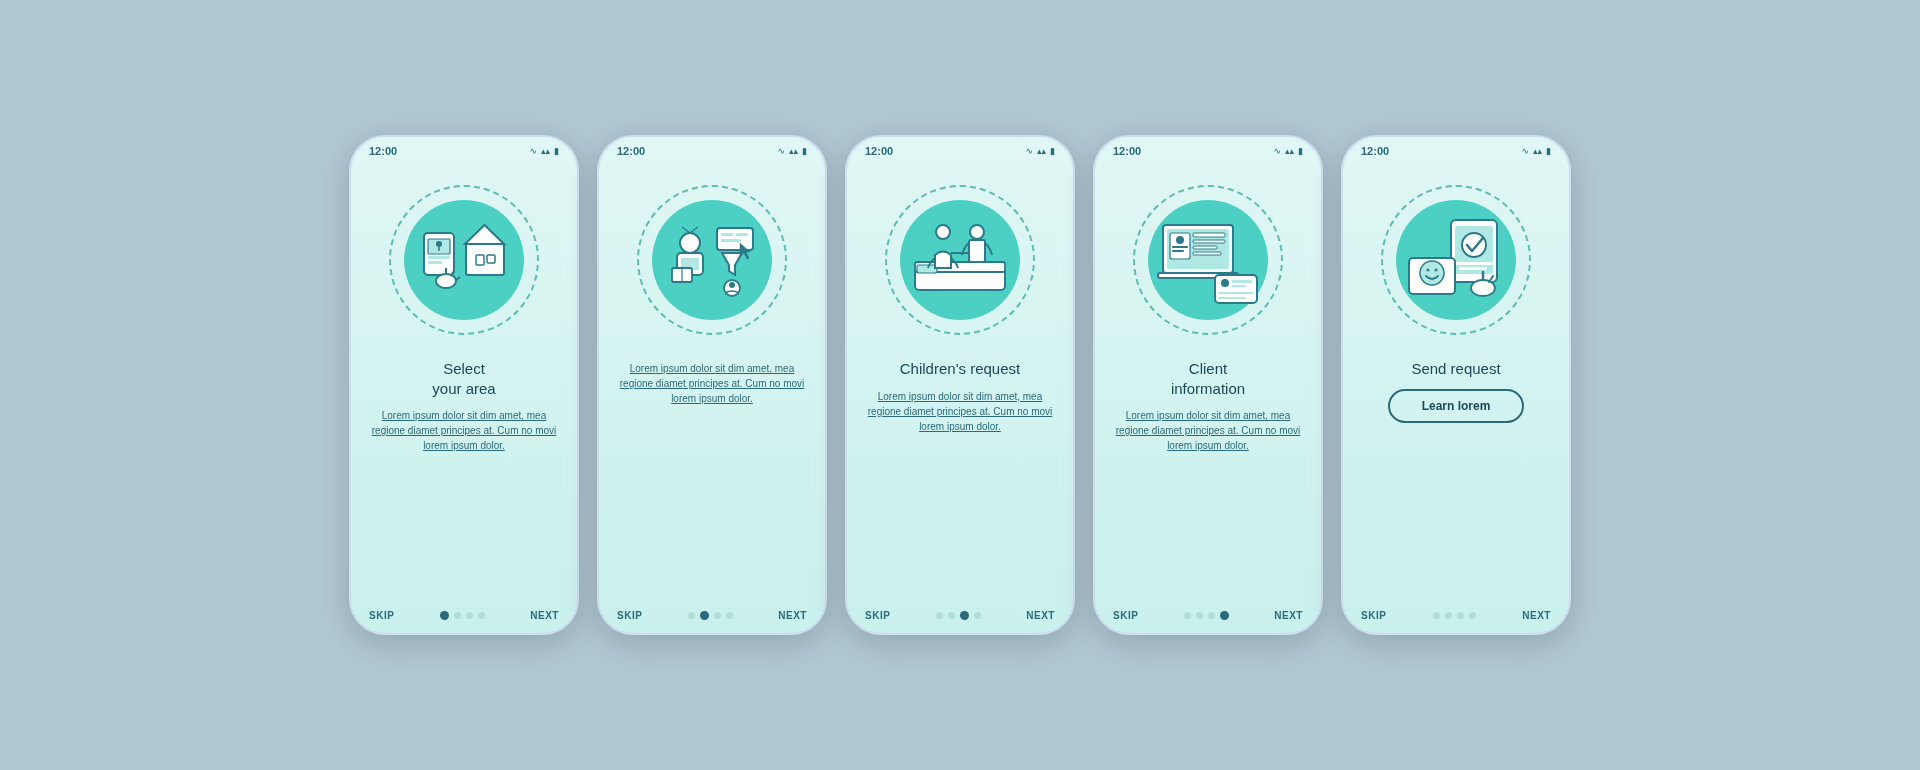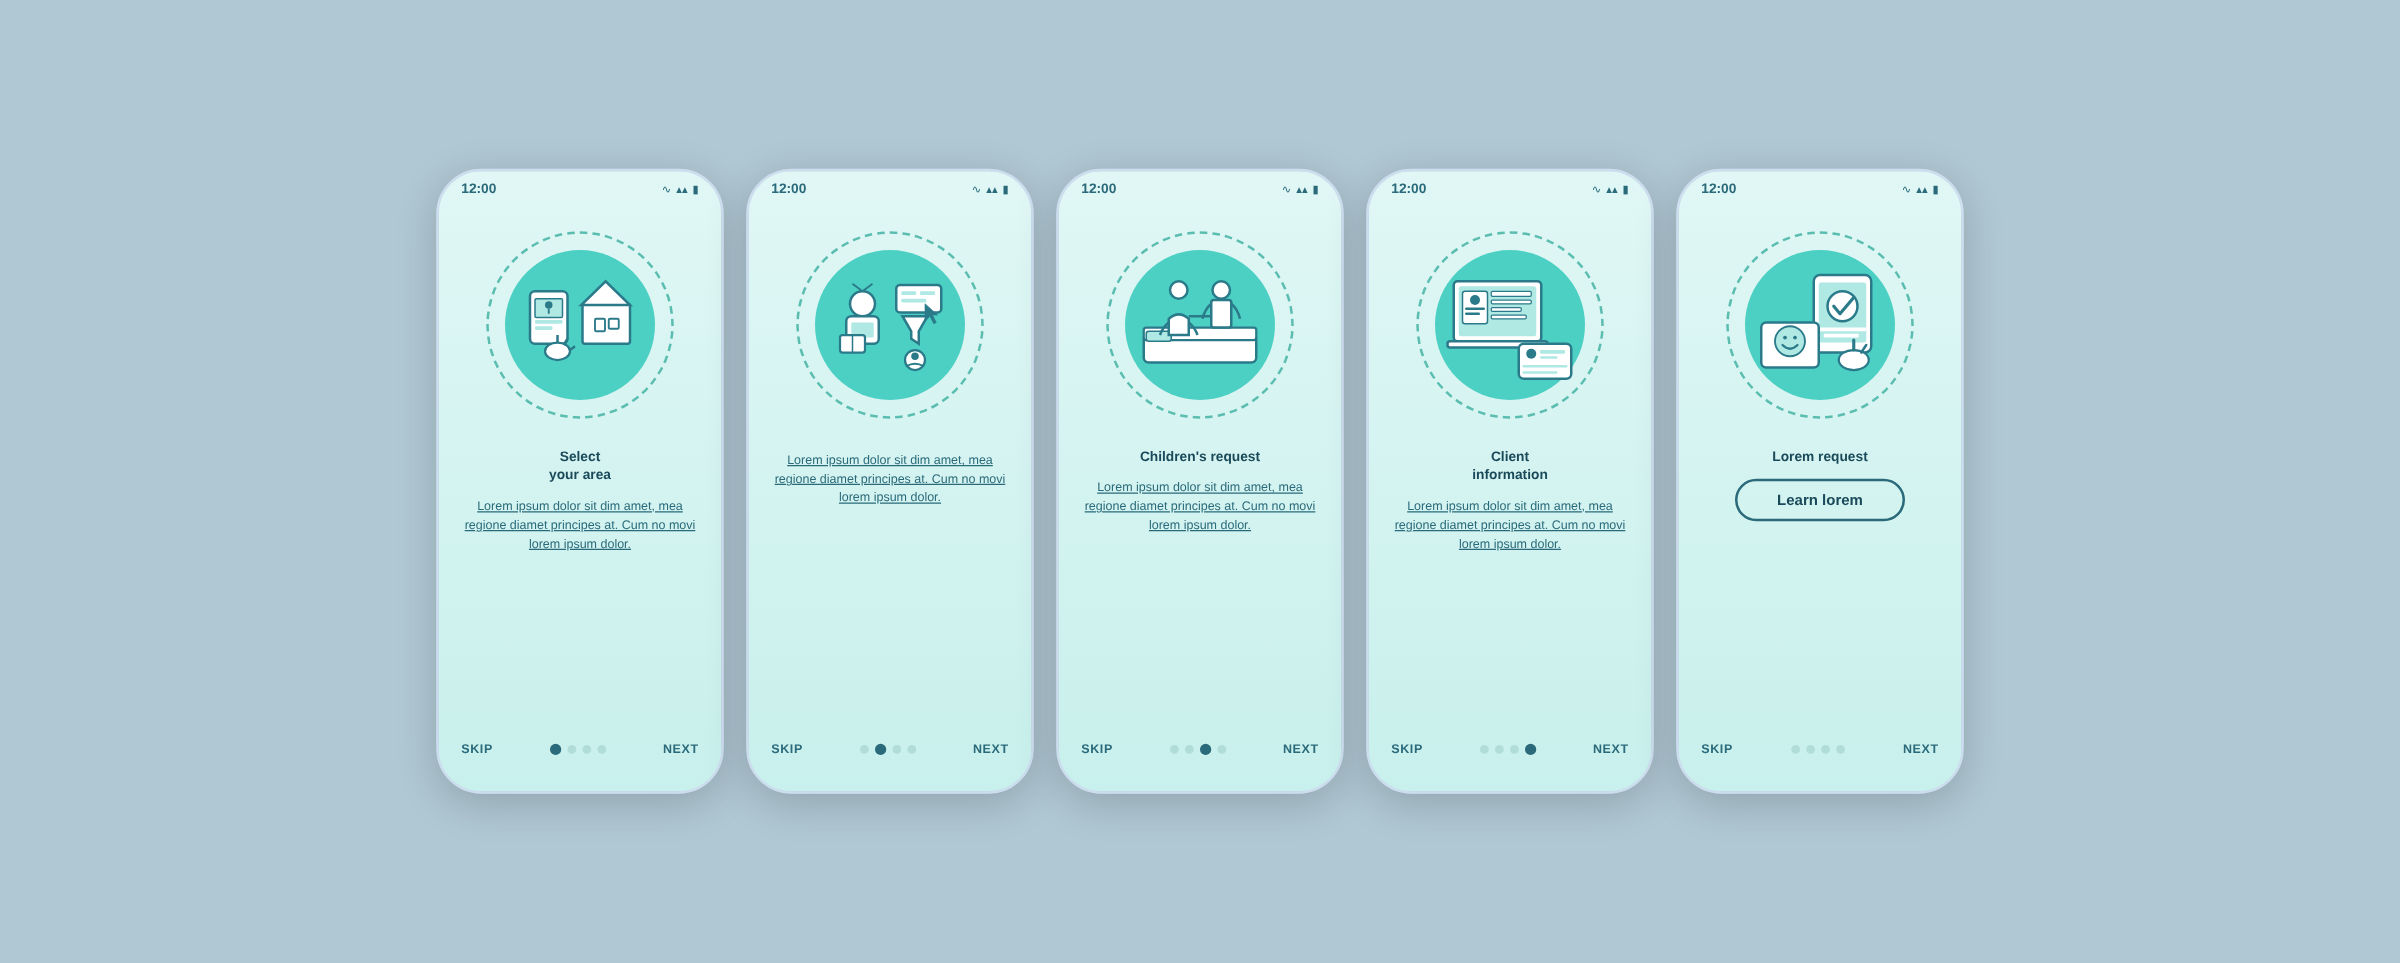--- a/index.html
+++ b/index.html
@@ -83,22 +83,22 @@
       justify-content: center;
       position: absolute;
     }
     .title-area {
       width: 100%;
       padding: 4px 20px 4px;
       text-align: center;
       flex-shrink: 0;
     }
     .title-text {
-      font-size: 11px;
-      font-weight: 700;
+      font-size: 15px;
+      font-weight: 400;
       color: #1a4a5a;
       line-height: 1.3;
     }
     .body-text {
       font-size: 10px;
       color: #2a6a7a;
       padding: 6px 20px 4px;
       text-align: center;
       line-height: 1.5;
       flex-shrink: 0;
@@ -114,21 +114,21 @@
       background: transparent;
       cursor: pointer;
       margin: 6px 0 4px;
       flex-shrink: 0;
     }
     .bottom-nav {
       width: 100%;
       display: flex;
       align-items: center;
       justify-content: space-between;
-      padding: 6px 18px 28px;
+      padding: 6px 18px 12px;
       margin-top: auto;
       flex-shrink: 0;
     }
     .nav-text {
       font-size: 10px;
       font-weight: 700;
       color: #2a6a7a;
       letter-spacing: 0.5px;
     }
     .dots {
@@ -395,21 +395,21 @@
             <path d="M25 66 Q31 72 37 66" stroke="#2a7a8a" stroke-width="1.8" fill="none" stroke-linecap="round"></path>
 
             <ellipse cx="82" cy="78" rx="12" ry="8" fill="white" stroke="#2a7a8a" stroke-width="1.8"></ellipse>
             <line x1="82" y1="70" x2="82" y2="62" stroke="#2a7a8a" stroke-width="2.5" stroke-linecap="round"></line>
             <line x1="88" y1="72" x2="92" y2="66" stroke="#2a7a8a" stroke-width="2" stroke-linecap="round"></line>
           </svg>
         </div>
       </div>
     </div>
     <div class="title-area">
-      <div class="title-text">Lorem request</div>
+      <div class="title-text">Send request</div>
     </div>
     <button class="learn-more-btn">Learn lorem</button>
     <div class="bottom-nav">
       <span class="nav-text">SKIP</span>
       <div class="dots">
         <div class="dot"></div>
         <div class="dot"></div>
         <div class="dot"></div>
         <div class="dot"></div>
       </div>

